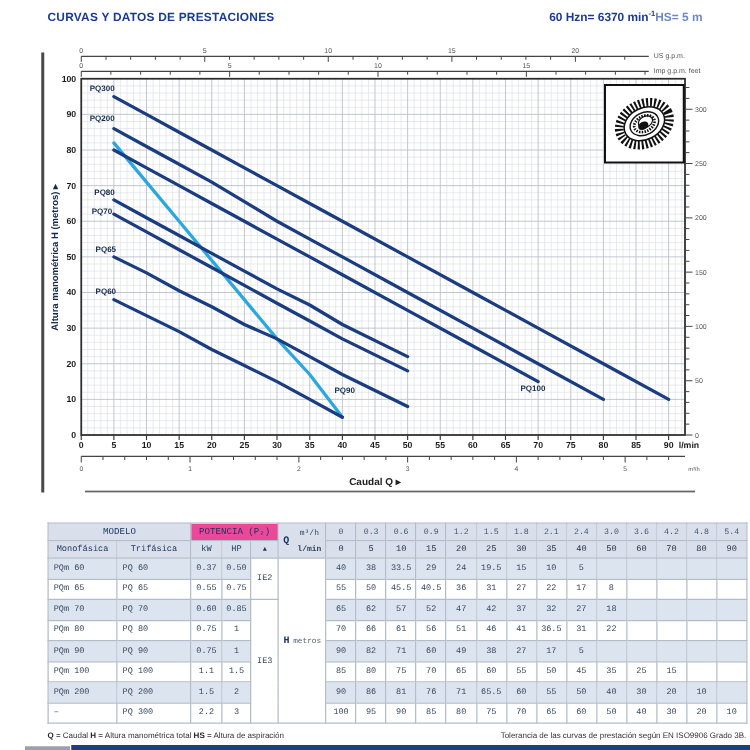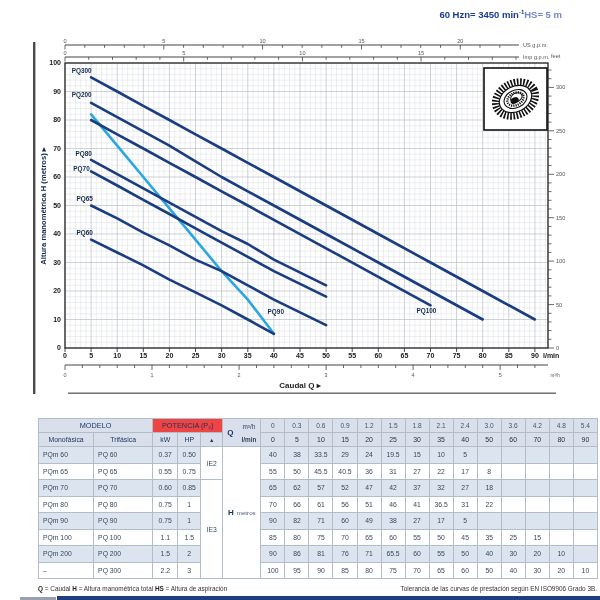--- a/index.html
+++ b/index.html
@@ -2,21 +2,21 @@
 <html><head>
 <meta charset="utf-8">
 <style>
   html,body{margin:0;padding:0;background:#fff;}
   .page{position:relative;width:600px;height:600px;background:#fff;
         font-family:"Liberation Sans",sans-serif;overflow:hidden;}
   .hdr-title{position:absolute;left:38px;top:9px;font-size:9.5px;font-weight:bold;letter-spacing:.2px;}
   .hdr-specs{position:absolute;right:38px;top:9px;font-size:9.5px;font-weight:bold;display:flex;}
   .hdr-specs sup{font-size:6px;}
   svg text{font-family:"Liberation Sans",sans-serif;}
-  table.spec{position:absolute;left:38px;top:418px;width:560px;border-collapse:collapse;table-layout:fixed;}
+  table.spec{position:absolute;left:38px;top:418px;width:560px;border-collapse:collapse;table-layout:fixed;font-family:Liberation Mono, monospace;}
   table.spec th,table.spec td{border:1px solid #b3bdca;padding:0;text-align:center;
         white-space:nowrap;overflow:hidden;font-weight:normal;}
   table.spec thead th{height:13px;}
   table.spec tbody td{height:15.5px;font-size:6.8px;color:#37485c;}
   .hd1{font-size:7.3px;font-weight:bold;color:#16325e;}
   .hd2{font-size:6.9px;font-weight:bold;color:#16325e;}
   .m3row{font-size:6.6px;color:#44546a;}
   .lmrow{font-size:6.9px;font-weight:bold;color:#1f2d3d;}
   .modcell{font-weight:bold;color:#16325e;text-align:left!important;padding-left:4px!important;font-size:7.2px;}
   .iecell{font-weight:bold;color:#16325e;background:#fff;font-size:7px;}
@@ -32,23 +32,24 @@
   .footnote-l b{color:#222;}
   .footnote-r{position:absolute;right:3px;top:585px;font-size:6.4px;color:#333;}
   .band-gray{position:absolute;left:20px;top:597px;width:36px;height:3px;background:#98a1ad;}
   .band-navy{position:absolute;left:57px;top:596px;width:543px;height:4px;background:#1d3f7b;}
 </style>
 </head>
 <body>
 
 <div class="page">
 
+  <div class="hdr-title" style="color: rgb(26, 58, 148);">CURVAS Y DATOS DE PRESTACIONES</div>
   <div class="hdr-specs">
     <span style="color: rgb(26, 58, 148);">60 Hz</span>
-    <span style="color: rgb(26, 58, 148);"><span>n= 3450 min</span><sup>-1</sup></span>
+    <span style="color: rgb(26, 58, 148);"><span>n= 6370 min</span><sup>-1</sup></span>
     <span style="font-weight: bold; color: rgb(110, 136, 198);">HS= 5 m</span>
   </div>
 
   <svg id="chart" style="position:absolute;left:0;top:36px;" width="600" height="372" viewBox="0 0 600 372">
       <g>
         <path d="M70.2 27V312M75.4 27V312M80.7 27V312M85.9 27V312M96.3 27V312M101.6 27V312M106.8 27V312M112.0 27V312M122.4 27V312M127.7 27V312M132.9 27V312M138.1 27V312M148.5 27V312M153.8 27V312M159.0 27V312M164.2 27V312M174.7 27V312M179.9 27V312M185.1 27V312M190.3 27V312M200.8 27V312M206.0 27V312M211.2 27V312M216.4 27V312M226.9 27V312M232.1 27V312M237.3 27V312M242.5 27V312M253.0 27V312M258.2 27V312M263.4 27V312M268.6 27V312M279.1 27V312M284.3 27V312M289.5 27V312M294.8 27V312M305.2 27V312M310.4 27V312M315.6 27V312M320.9 27V312M331.3 27V312M336.5 27V312M341.7 27V312M347.0 27V312M357.4 27V312M362.6 27V312M367.9 27V312M373.1 27V312M383.5 27V312M388.7 27V312M394.0 27V312M399.2 27V312M409.6 27V312M414.8 27V312M420.1 27V312M425.3 27V312M435.7 27V312M441.0 27V312M446.2 27V312M451.4 27V312M461.8 27V312M467.1 27V312M472.3 27V312M477.5 27V312M488.0 27V312M493.2 27V312M498.4 27V312M503.6 27V312M514.1 27V312M519.3 27V312M524.5 27V312M529.7 27V312M540.2 27V312M545.4 27V312M65 306.3H548M65 300.6H548M65 294.9H548M65 289.2H548M65 277.8H548M65 272.1H548M65 266.4H548M65 260.7H548M65 249.3H548M65 243.6H548M65 237.9H548M65 232.2H548M65 220.8H548M65 215.1H548M65 209.4H548M65 203.7H548M65 192.3H548M65 186.6H548M65 180.9H548M65 175.2H548M65 163.8H548M65 158.1H548M65 152.4H548M65 146.7H548M65 135.3H548M65 129.6H548M65 123.9H548M65 118.2H548M65 106.8H548M65 101.1H548M65 95.4H548M65 89.7H548M65 78.3H548M65 72.6H548M65 66.9H548M65 61.2H548M65 49.8H548M65 44.1H548M65 38.4H548M65 32.7H548" stroke="#dadde2" stroke-width="0.5" fill="none"></path>
         <path d="M91.1 27V312M117.2 27V312M143.3 27V312M169.4 27V312M195.5 27V312M221.6 27V312M247.8 27V312M273.9 27V312M300.0 27V312M326.1 27V312M352.2 27V312M378.3 27V312M404.4 27V312M430.5 27V312M456.6 27V312M482.7 27V312M508.8 27V312M534.9 27V312M65 283.5H548M65 255.0H548M65 226.5H548M65 198.0H548M65 169.5H548M65 141.0H548M65 112.5H548M65 84.0H548M65 55.5H548" stroke="#b9bfc8" stroke-width="0.7" fill="none"></path>
       </g>
       <g>
         <line x1="65" y1="9" x2="519" y2="9" stroke="#444" stroke-width="1"></line>
@@ -183,21 +184,21 @@
           <col style="width: 24px;">
           <col style="width: 24px;">
           <col style="width: 24px;">
           <col style="width: 24px;">
           <col style="width: 24px;">
           <col style="width: 24px;">
         </colgroup>
         <thead>
           <tr>
             <th class="hd1" colspan="2" style="background:#d9e0ec">MODELO</th>
-            <th class="hd1" colspan="3" style="background:#ef4444">POTENCIA (P₂)</th>
+            <th class="hd1" colspan="3" style="background:#ec4899">POTENCIA (P₂)</th>
             <th class="" rowspan="2" style="background:#d9e0ec">
               <div class="qwrap">
                 <span class="qletter">Q</span>
                 <span class="qunits">
                   <span>m³/h</span>
                   <span class="lm">l/min</span>
                 </span>
               </div>
             </th>
             <th class="m3row" style="background:#d9e0ec">0</th>

